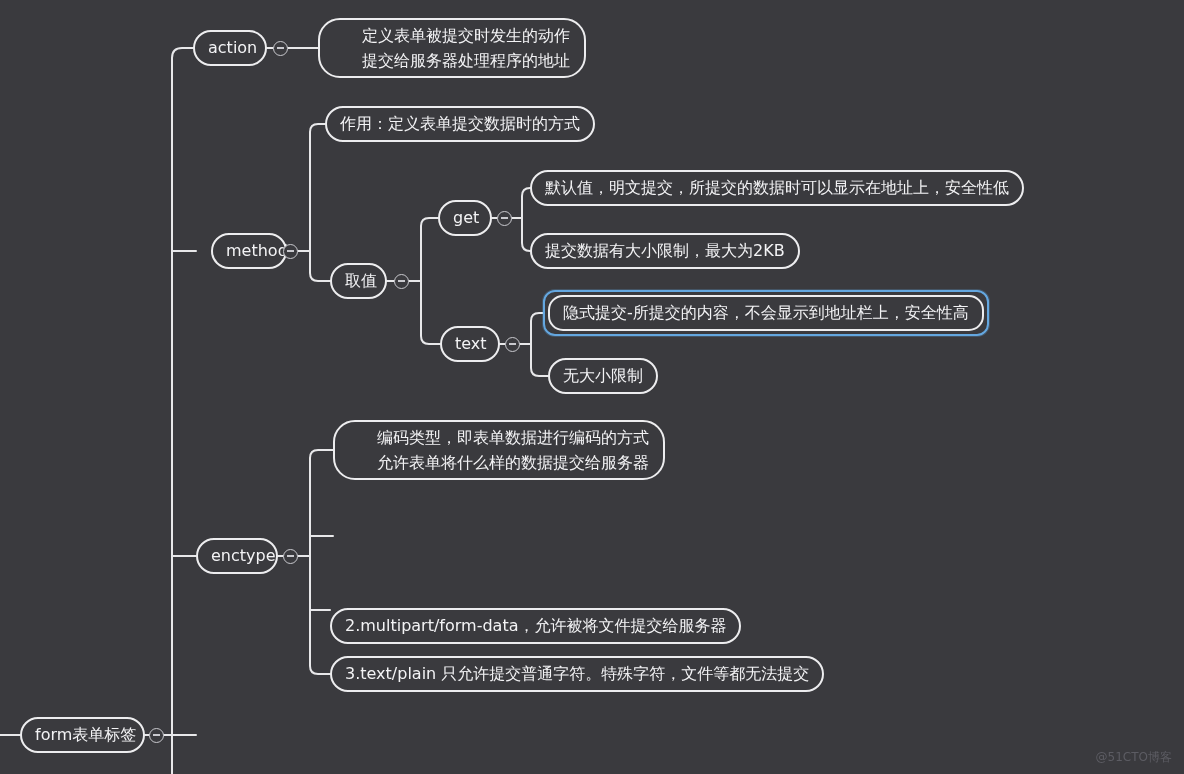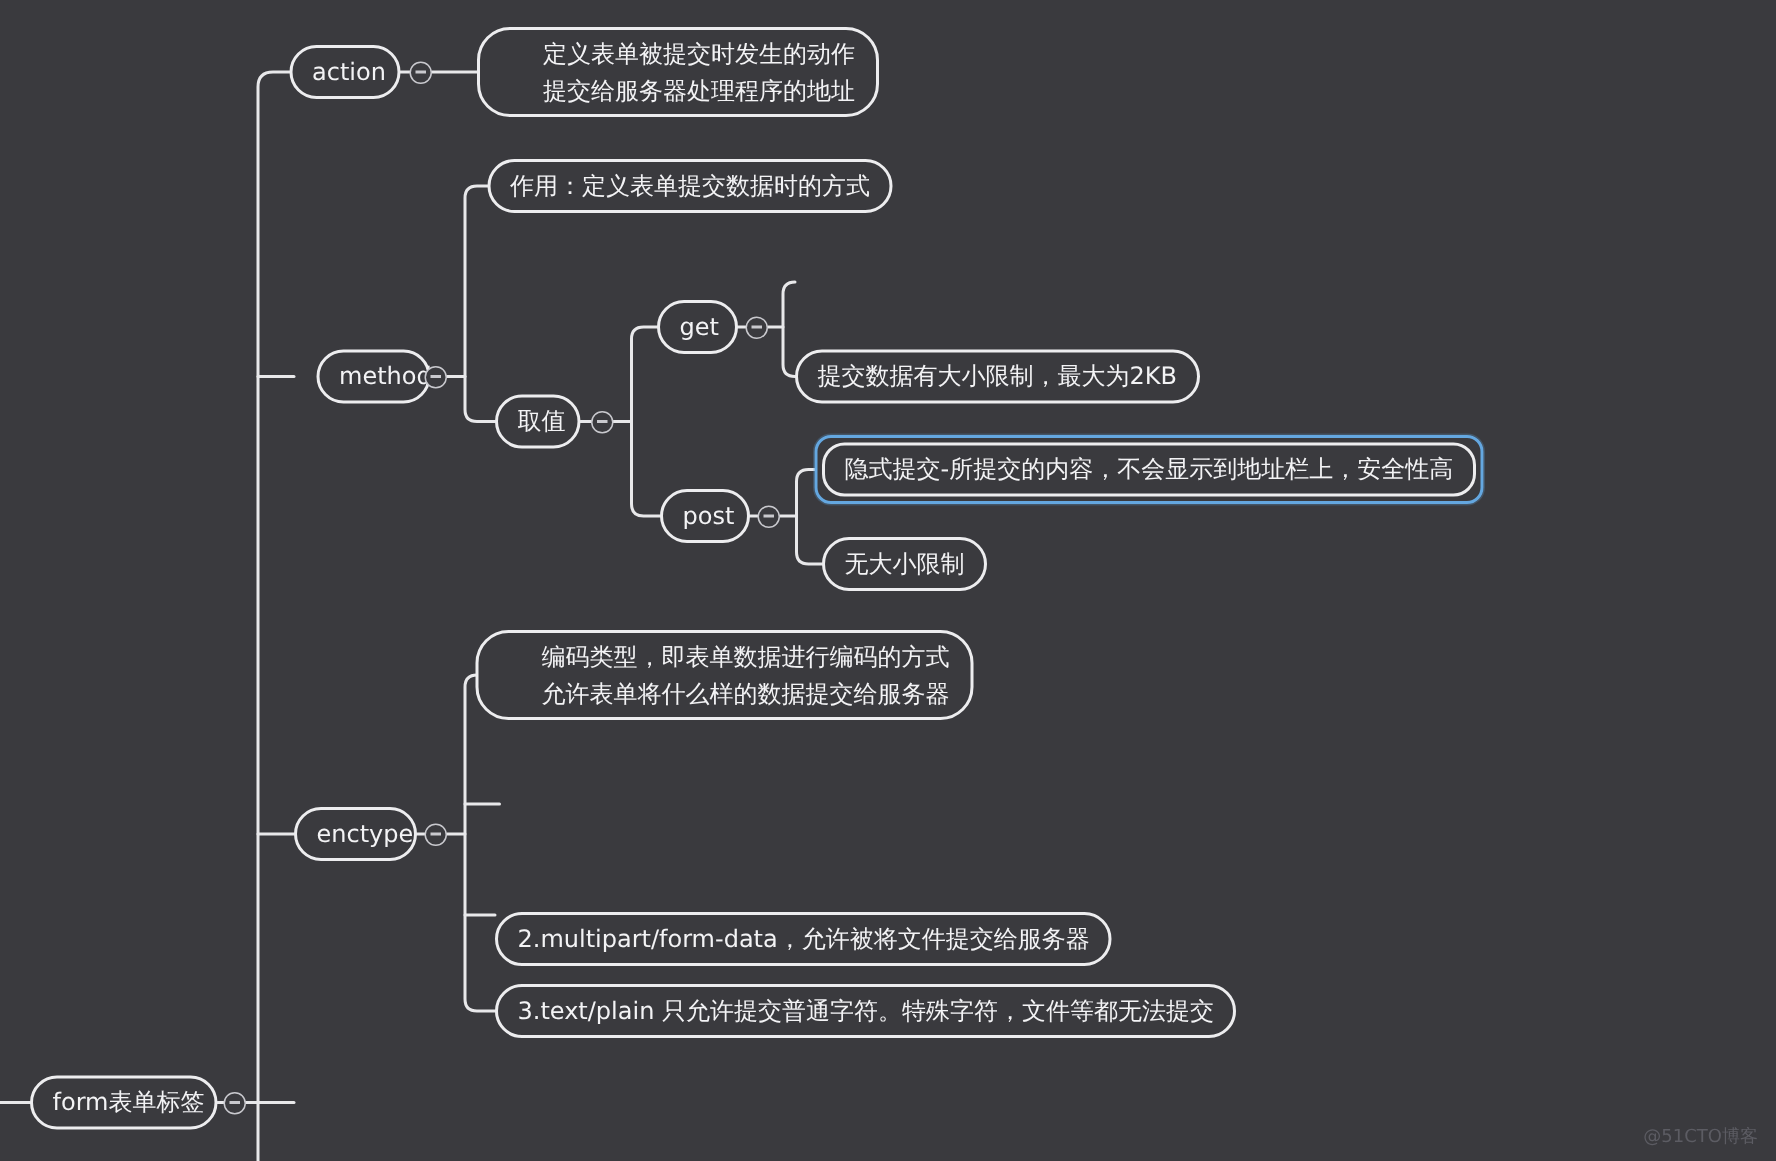--- a/index.html
+++ b/index.html
@@ -140,37 +140,38 @@
 
   <div class="node" style="left:330px; top:263px; width:57px;">取值</div>
   <div class="collapse" style="left:393.5px; top:273.5px;">
     <span class="dash"></span>
   </div>
 
   <div class="node" style="left:438px; top:200px; width:54px;">get</div>
   <div class="collapse" style="left:496.5px; top:210.5px;">
     <span class="dash"></span>
   </div>
+  <div class="node" style="left:530px; top:170px;">默认值，明文提交，所提交的数据时可以显示在地址上，安全性低</div>
   <div class="node" style="left:530px; top:233px;">提交数据有大小限制，最大为2KB</div>
 
-  <div class="node" style="left:440px; top:326px; width:60px;">post</div>
+  <div class="node" style="left:440px; top:326px; width:60px;">text</div>
   <div class="collapse" style="left:504.5px; top:336.5px;">
     <span class="dash"></span>
   </div>
-  <div class="sel-wrap" style="left:543px; top:290px;">
+  <div class="sel-wrap" style="left:543px; top:290px;border-radius:12px;">
     <div class="node">隐式提交-所提交的内容，不会显示到地址栏上，安全性高</div>
   </div>
   <div class="node" style="left:548px; top:358px;">无大小限制</div>
 
   <div class="node" style="left:196px; top:538px; width:82px;">enctype</div>
   <div class="collapse" style="left:283px; top:548.5px;">
     <span class="dash"></span>
   </div>
 
-  <div class="node ml" style="left:317px; top:420px;">
+  <div class="node ml" style="left:333px; top:420px;">
     <span>编码类型，即表单数据进行编码的方式</span>
     <span>允许表单将什么样的数据提交给服务器</span>
   </div>
 
 
   <div class="node" style="left:330px; top:592px;margin-top:16px;">2.multipart/form-data，允许被将文件提交给服务器</div>
 
   <div class="node" style="left:330px; top:656px;">3.text/plain  只允许提交普通字符。特殊字符，文件等都无法提交</div>
 
 

